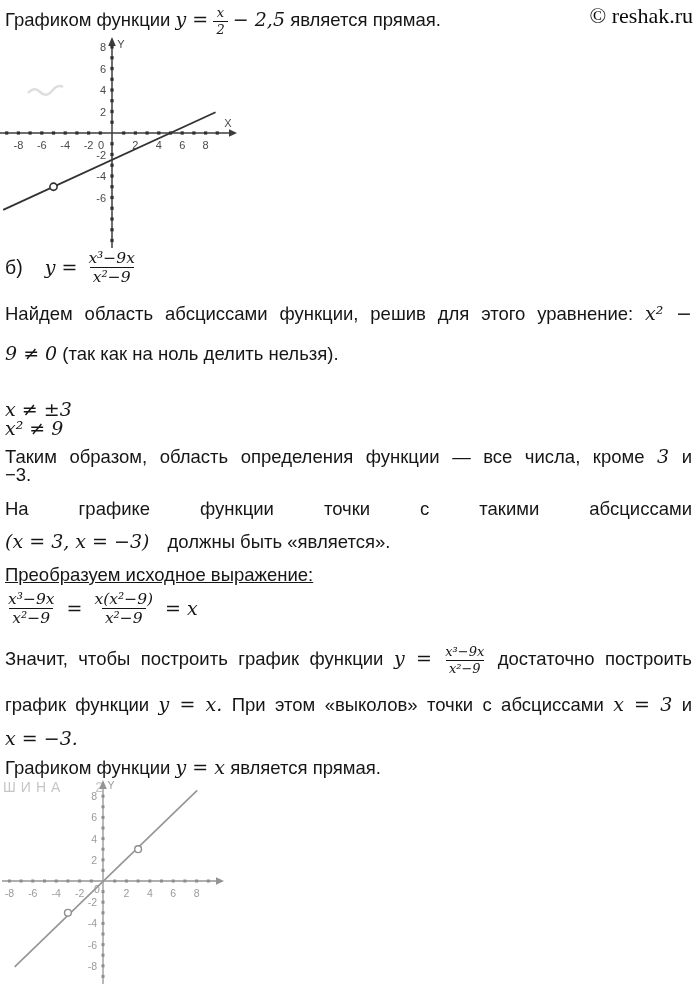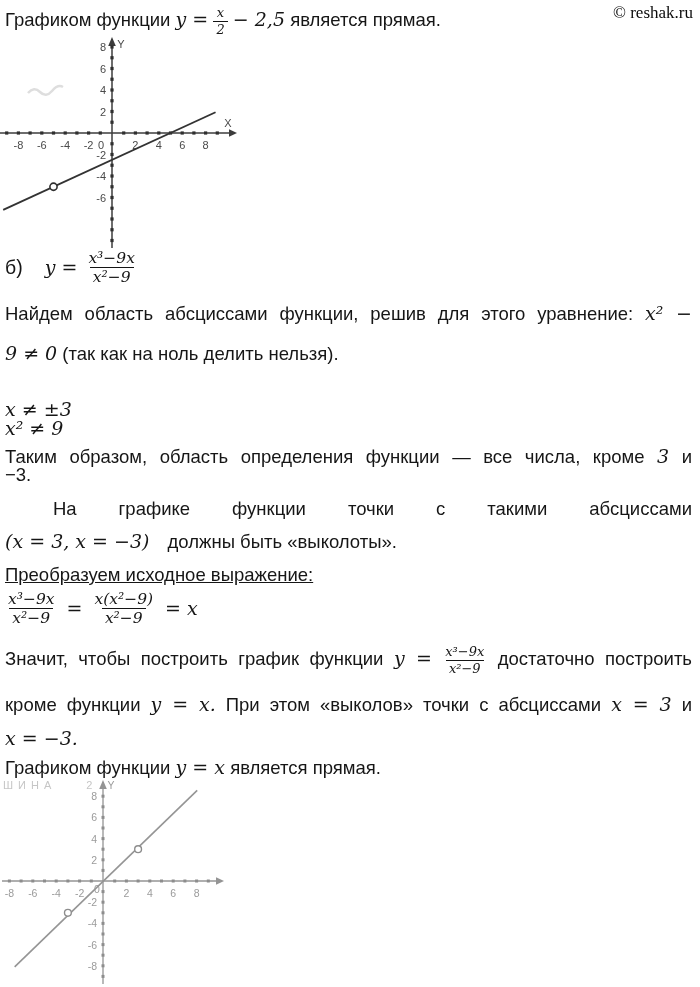--- a/index.html
+++ b/index.html
@@ -17,28 +17,28 @@
     vertical-align:middle;line-height:1.05;
     font-family:"DejaVu Serif", serif;font-style:italic;
   }
   .frac .num{padding:0 3px 1px;}
   .frac .den{border-top:1.4px solid #141414;padding:1px 3px 0;}
   .frac-sm{font-size:13px;}
   .frac-md{font-size:15.5px;}
   .row{display:flex;align-items:center;}
   .watermark{
     position:absolute;top:3px;right:7px;
-    font-family:"Liberation Serif", serif;font-size:17px;color:#0a0a0a;
+    font-family:"Liberation Serif", serif;font-size:22px;color:#0a0a0a;
   }
   .graph{position:absolute;left:0;}
   #graph1{top:36px;}
   #graph2{top:778px;}
   .faint{
     position:absolute;left:3px;top:779px;color:#c6c6c6;
-    font-size:11px;letter-spacing:5px;
+    font-size:14px;letter-spacing:5px;
   }
   .faint .f2{margin-left:30px;letter-spacing:0;}
   .gap-l{margin-left:13px;}
   .blabel{font-size:19.5px;margin-right:22px;}
 </style>
 </head>
 <body>
 
 <div class="watermark">© reshak.ru</div>
 
@@ -138,24 +138,24 @@
 <div class="ln m" style="top:368px;margin-top:48px;">x² ≠ 9</div>
 <div class="ln m" style="top:397px;">x ≠ ±3</div>
 
 <div class="ln just" style="top:444px;">
   <span>Таким образом, область определения функции — все числа, кроме</span>
   <span class="m">3</span>
   <span>и</span>
 </div>
 <div class="ln" style="top:463px;">−3.</div>
 
-<div class="ln just" style="top:497px;margin-left:48px;">На графике функции точки с такими абсциссами</div>
+<div class="ln just" style="top:497px;">На графике функции точки с такими абсциссами</div>
 <div class="ln" style="top:529px;">
   <span class="m">(x = 3, x = −3)</span>
-  <span class="gap-l">должны быть «выколоты».</span>
+  <span class="gap-l">должны быть «является».</span>
 </div>
 
 <div class="ln" style="top:563px;text-decoration:underline;">Преобразуем исходное выражение:</div>
 
 <div class="ln row" style="top:591px;">
   <span class="frac frac-md">
       <span class="num">x³−9x</span>
       <span class="den">x²−9</span>
     </span>
   <span class="m" style="margin:0 9px;">=</span>
@@ -169,21 +169,21 @@
 <div class="ln just" style="top:645px;">
   <span>Значит, чтобы построить график функции</span>
   <span class="m">y =</span>
   <span class="frac frac-sm">
       <span class="num">x³−9x</span>
       <span class="den">x²−9</span>
     </span>
   <span>достаточно построить</span>
 </div>
 <div class="ln just" style="top:692px;">
-  <span>кроме функции</span>
+  <span>график функции</span>
   <span class="m">y = x.</span>
   <span>При этом «выколов» точки с абсциссами</span>
   <span class="m">x = 3</span>
   <span>и</span>
 </div>
 <div class="ln m" style="top:726px;">x = −3.</div>
 
 <div class="ln" style="top:755px;">
   <span>Графиком функции</span>
   <span class="m">y = x</span>

